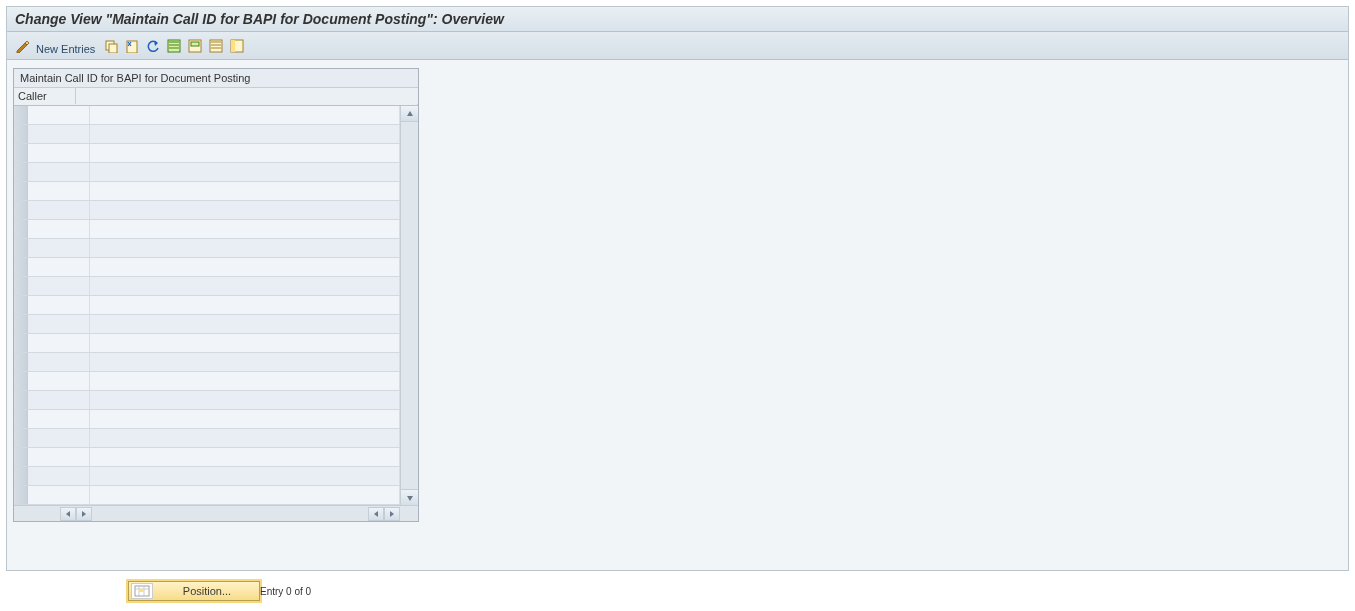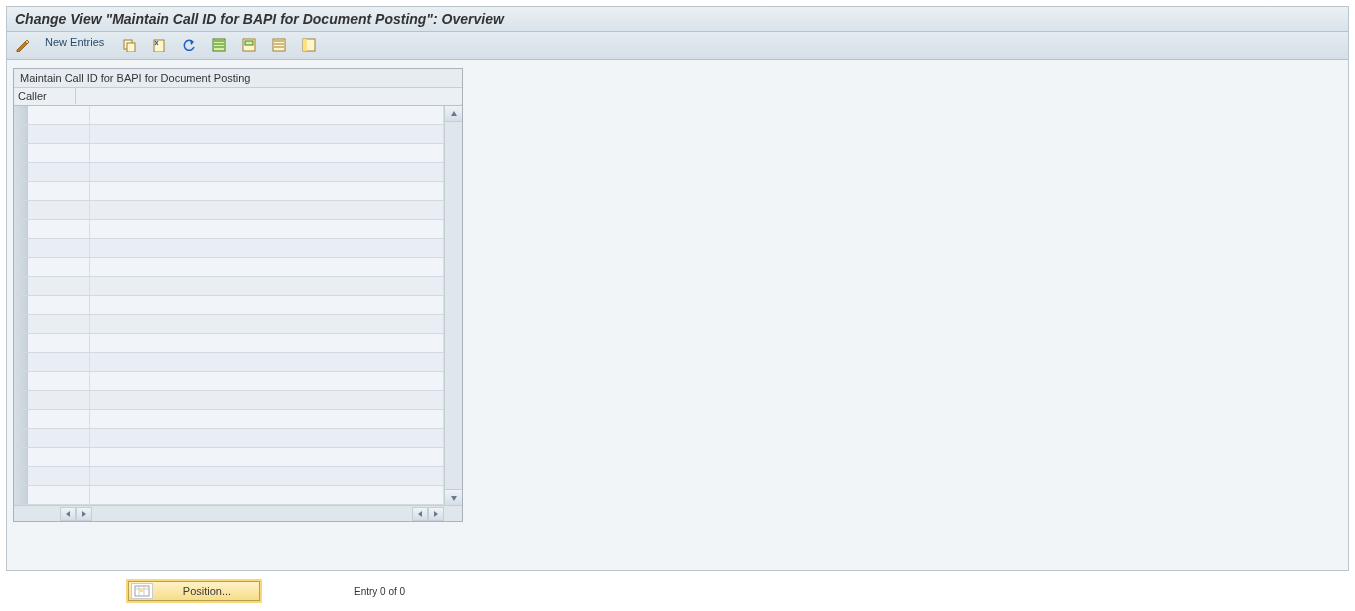--- a/index.html
+++ b/index.html
@@ -26,22 +26,22 @@
       font-style: italic;
       font-weight: bold;
       font-size: 14px;
       color: #333;
     }
     .toolbar {
       background: linear-gradient(to bottom, #e4ebf1 0%, #d6dfe7 100%);
       border-bottom: 1px solid #b8c2cb;
       padding: 4px 6px;
       display: flex;
-      align-items: flex-start;
-      gap: 12px;
+      align-items: flex-end;
+      gap: 3px;
       height: 28px;
       position: relative;
     }
     .tb-btn {
       display: inline-flex;
       align-items: center;
       justify-content: center;
       width: 18px;
       height: 18px;
       cursor: default;
@@ -64,21 +64,21 @@
     }
     .content-area {
       padding: 8px 6px 10px 6px;
       background: #f2f5f7;
       height: 510px;
     }
     .grid-wrap {
       display: inline-block;
       border: 1px solid #aab3bc;
       background: #bef264;
-      width: 450px;
+      width: 406px;
     }
     .grid-title {
       background: #e6ecf1;
       padding: 3px 6px;
       font-size: 11px;
       color: #333;
       border-bottom: 1px solid #c5cdd5;
     }
     .grid-header {
       display: flex;
@@ -157,21 +157,20 @@
     }
     .h-mid { flex:1; }
     .h-right-pair { display:flex; margin-right:18px;}
     
     .footer-row {
       position: absolute;
       left: 128px;
       bottom: 10px;
       display:flex;
       align-items:center;
-      gap: 94px;
     }
     .position-btn {
       display:flex; align-items:center;
       border:1px solid #b8a050;
       background: linear-gradient(#fff2c8,#f7dd8a);
       height: 20px;
       padding: 0 2px;
       box-shadow: 0 0 0 2px #f7d97a;
     }
     .position-icon {

